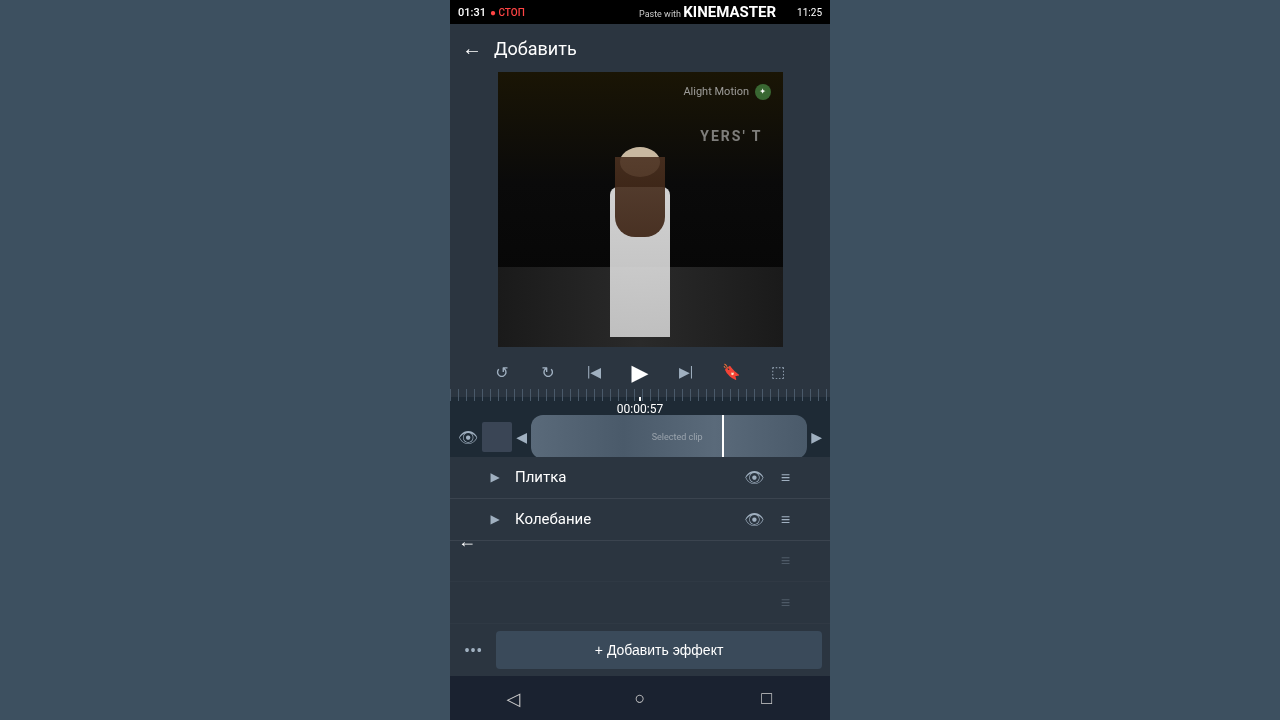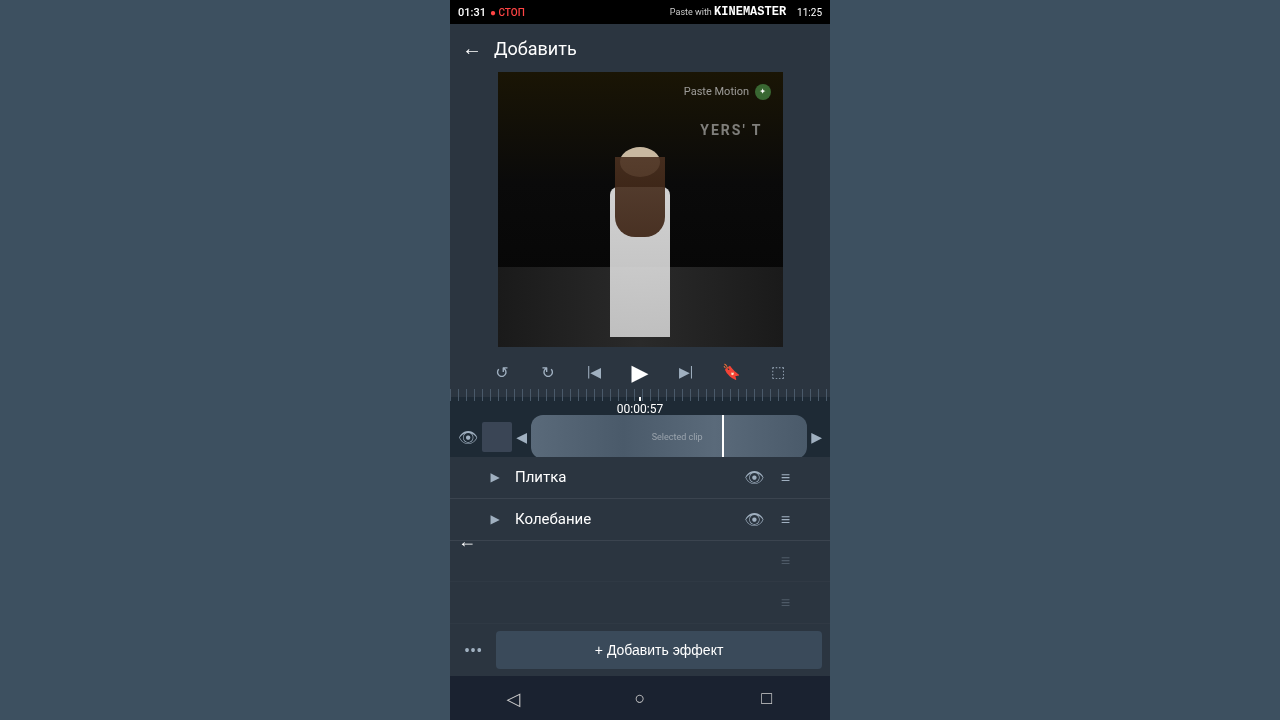--- a/index.html
+++ b/index.html
@@ -96,21 +96,21 @@
     }
     .alight-motion-watermark {
       position: absolute;
       top: 12px;
       right: 12px;
       color: rgba(200,200,200,0.7);
       font-size: 10px;
     }
     .video-text-overlay {
       position: absolute;
-      top: 50px;
+      top: 56px;
       right: 20px;
       color: rgba(200,200,200,0.6);
       font-size: 14px;
       font-weight: bold;
       letter-spacing: 2px;
     }
     
     .transport-controls {
       background: #2b3540;
       height: 50px;
@@ -356,23 +356,23 @@
 
 <div class="phone-container">
 
   <div class="status-bar">
     <div class="status-left">
       <span>01:31</span>
       <span style="font-size:10px;color:#ff4444;">● СТОП</span>
     </div>
     <div class="status-right">
       <span style="font-size:9px;color:#ccc;">
-        <span>Paste with</span> <strong style="color:white;font-size:12px;font-family:Liberation Mono, monospace;">KINEMASTER</strong>
+        <span>Paste with</span> <strong style="color:white;font-size:15px;">KINEMASTER</strong>
       </span>
-      <span style="margin-left:8px;">11:25</span>
+      <span style="margin-left:18px;">11:25</span>
     </div>
   </div>
 
   <div class="header">
     <span class="back-arrow">←</span>
     <span class="header-title">Добавить</span>
   </div>
 
   <div class="video-preview">
     <div class="video-content">
@@ -382,21 +382,21 @@
       <div style="position:absolute;bottom:0;left:0;right:0;height:80px;background:linear-gradient(90deg,#1a1a1a,#2a2a2a,#1a1a1a);"></div>
 
       <div style="position:absolute;bottom:10px;left:50%;transform:translateX(-50%);width:90px;height:200px;">
         <div style="width:60px;height:150px;background:linear-gradient(180deg,#e8e8e8,#d0d0d0);border-radius:8px 8px 0 0;position:absolute;bottom:0;left:15px;opacity:0.9;"></div>
         <div style="width:40px;height:30px;background:#c8b8a0;border-radius:50%;position:absolute;top:10px;left:25px;"></div>
 
         <div style="width:50px;height:80px;background:linear-gradient(180deg,#4a3020,#3a2010);border-radius:0 0 20px 20px;position:absolute;top:20px;left:20px;opacity:0.9;"></div>
       </div>
 
       <div class="alight-motion-watermark">
-        <span style="color:rgba(200,200,200,0.75);font-size:11px;">Paste Motion</span>
+        <span style="color:rgba(200,200,200,0.75);font-size:11px;">Alight Motion</span>
         <span style="display:inline-block;width:16px;height:16px;background:rgba(80,160,80,0.6);border-radius:50%;vertical-align:middle;margin-left:3px;font-size:8px;line-height:16px;text-align:center;color:white;">✦</span>
       </div>
 
       <div class="video-text-overlay">
         <span>YERS' T</span>
       </div>
     </div>
   </div>
 
   <div class="transport-controls">

